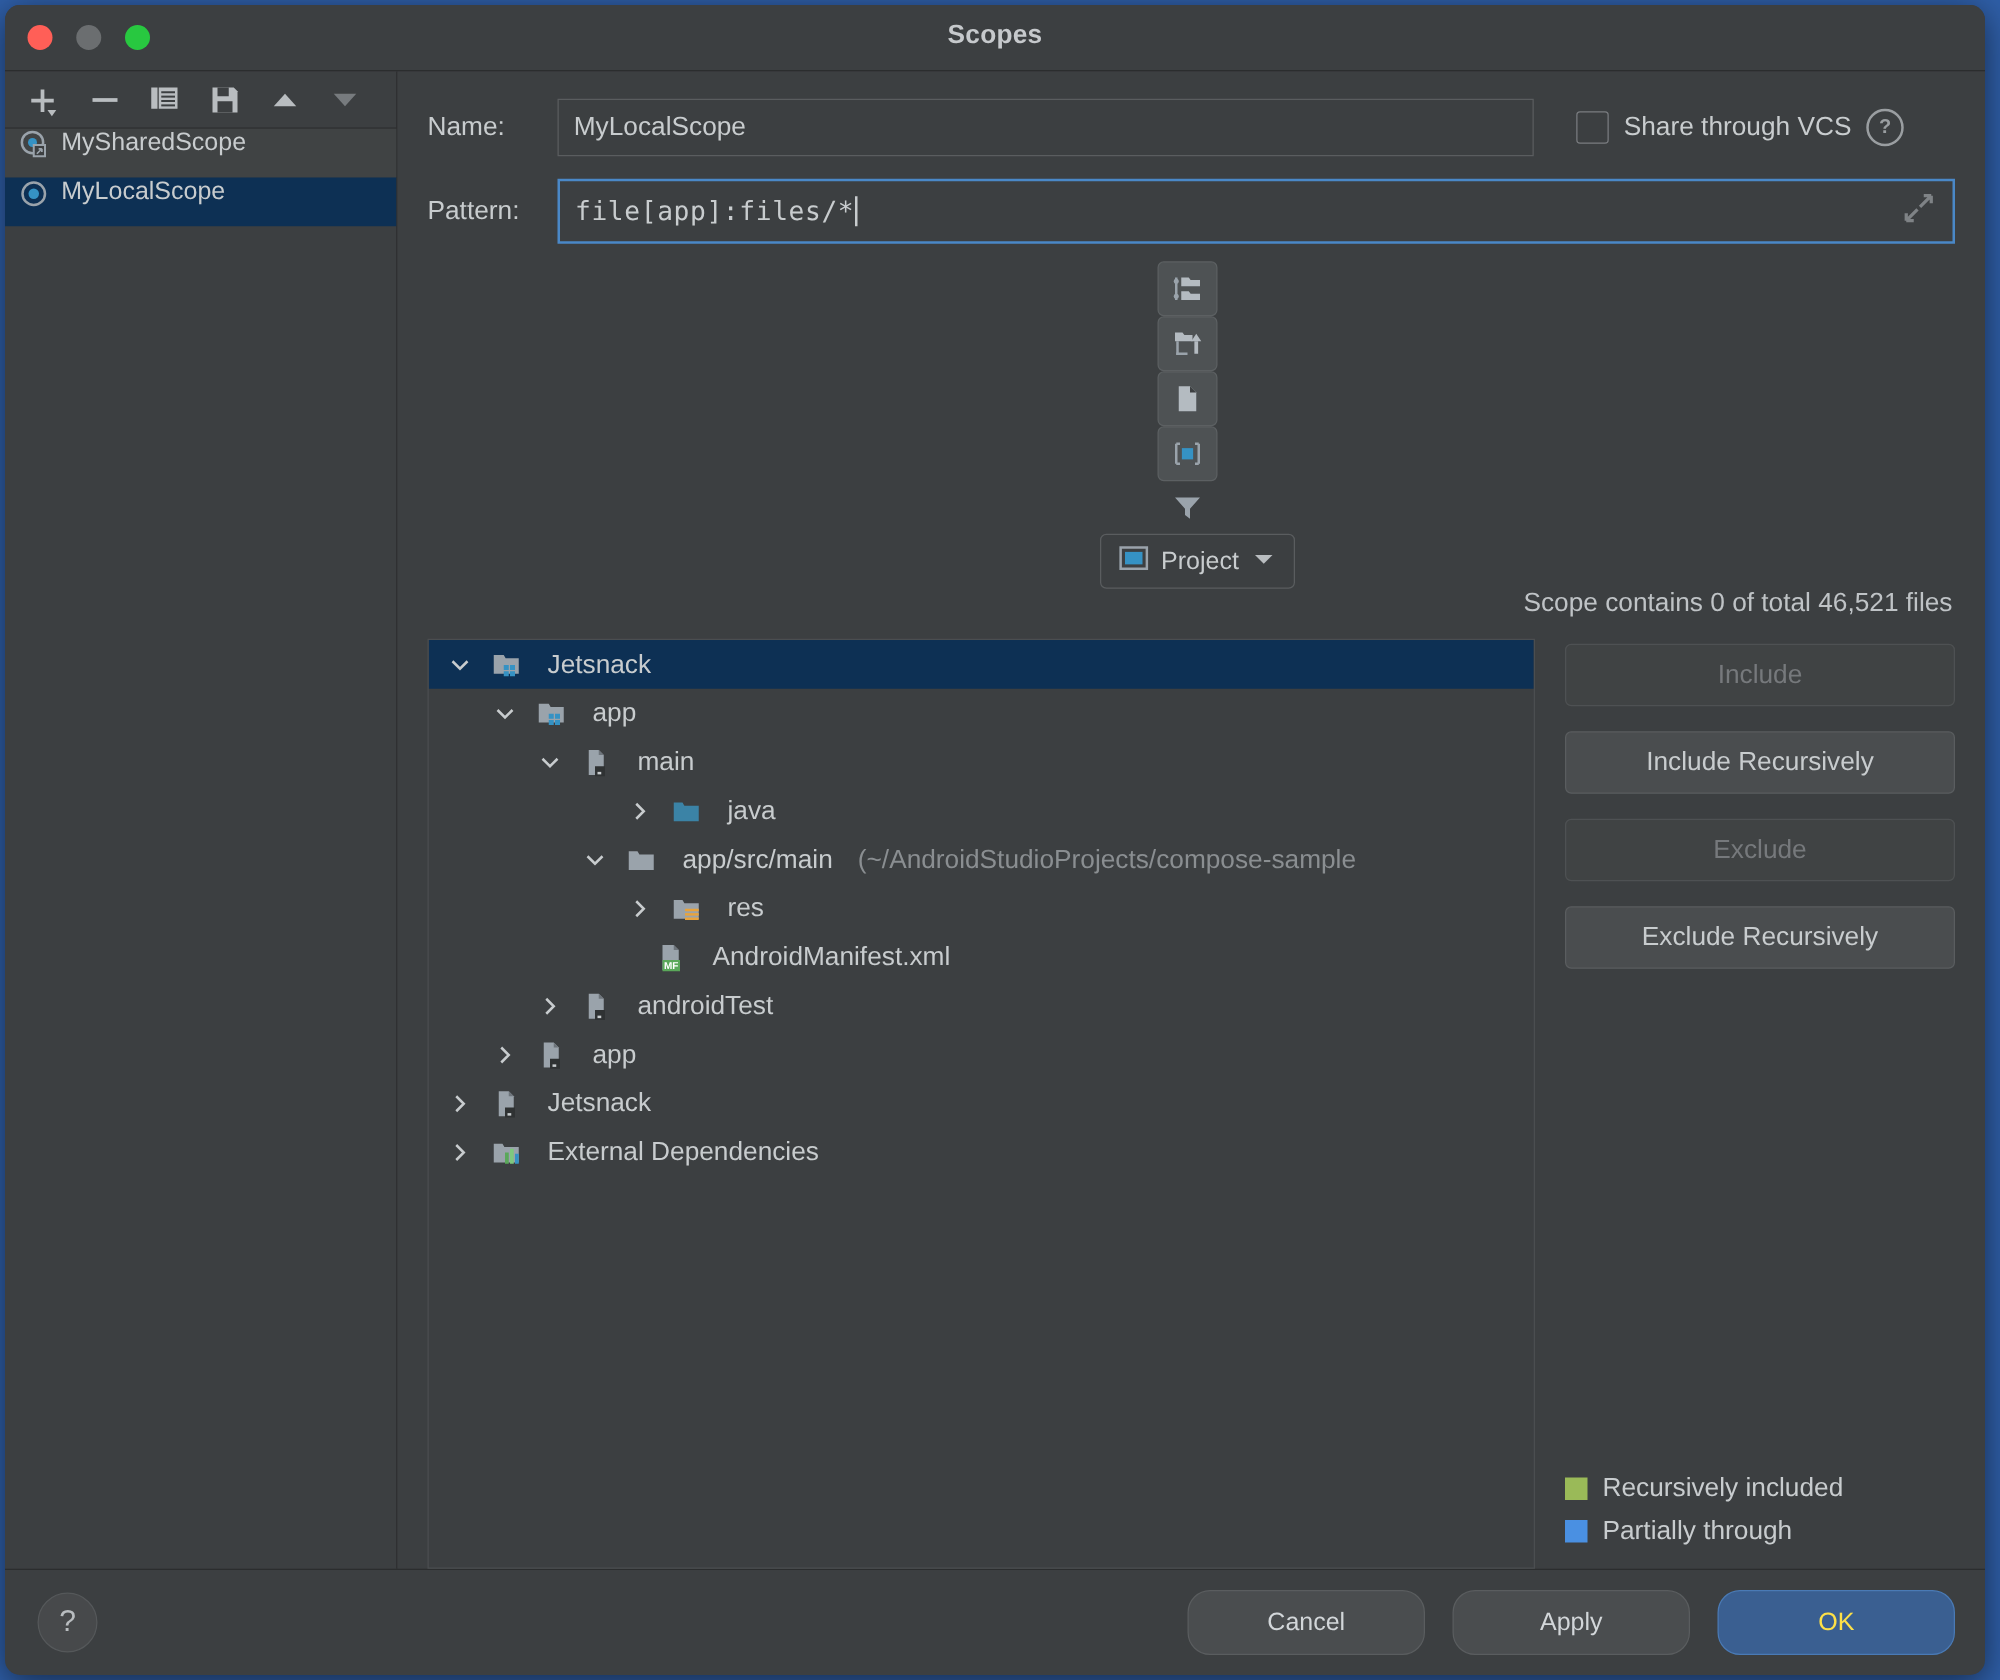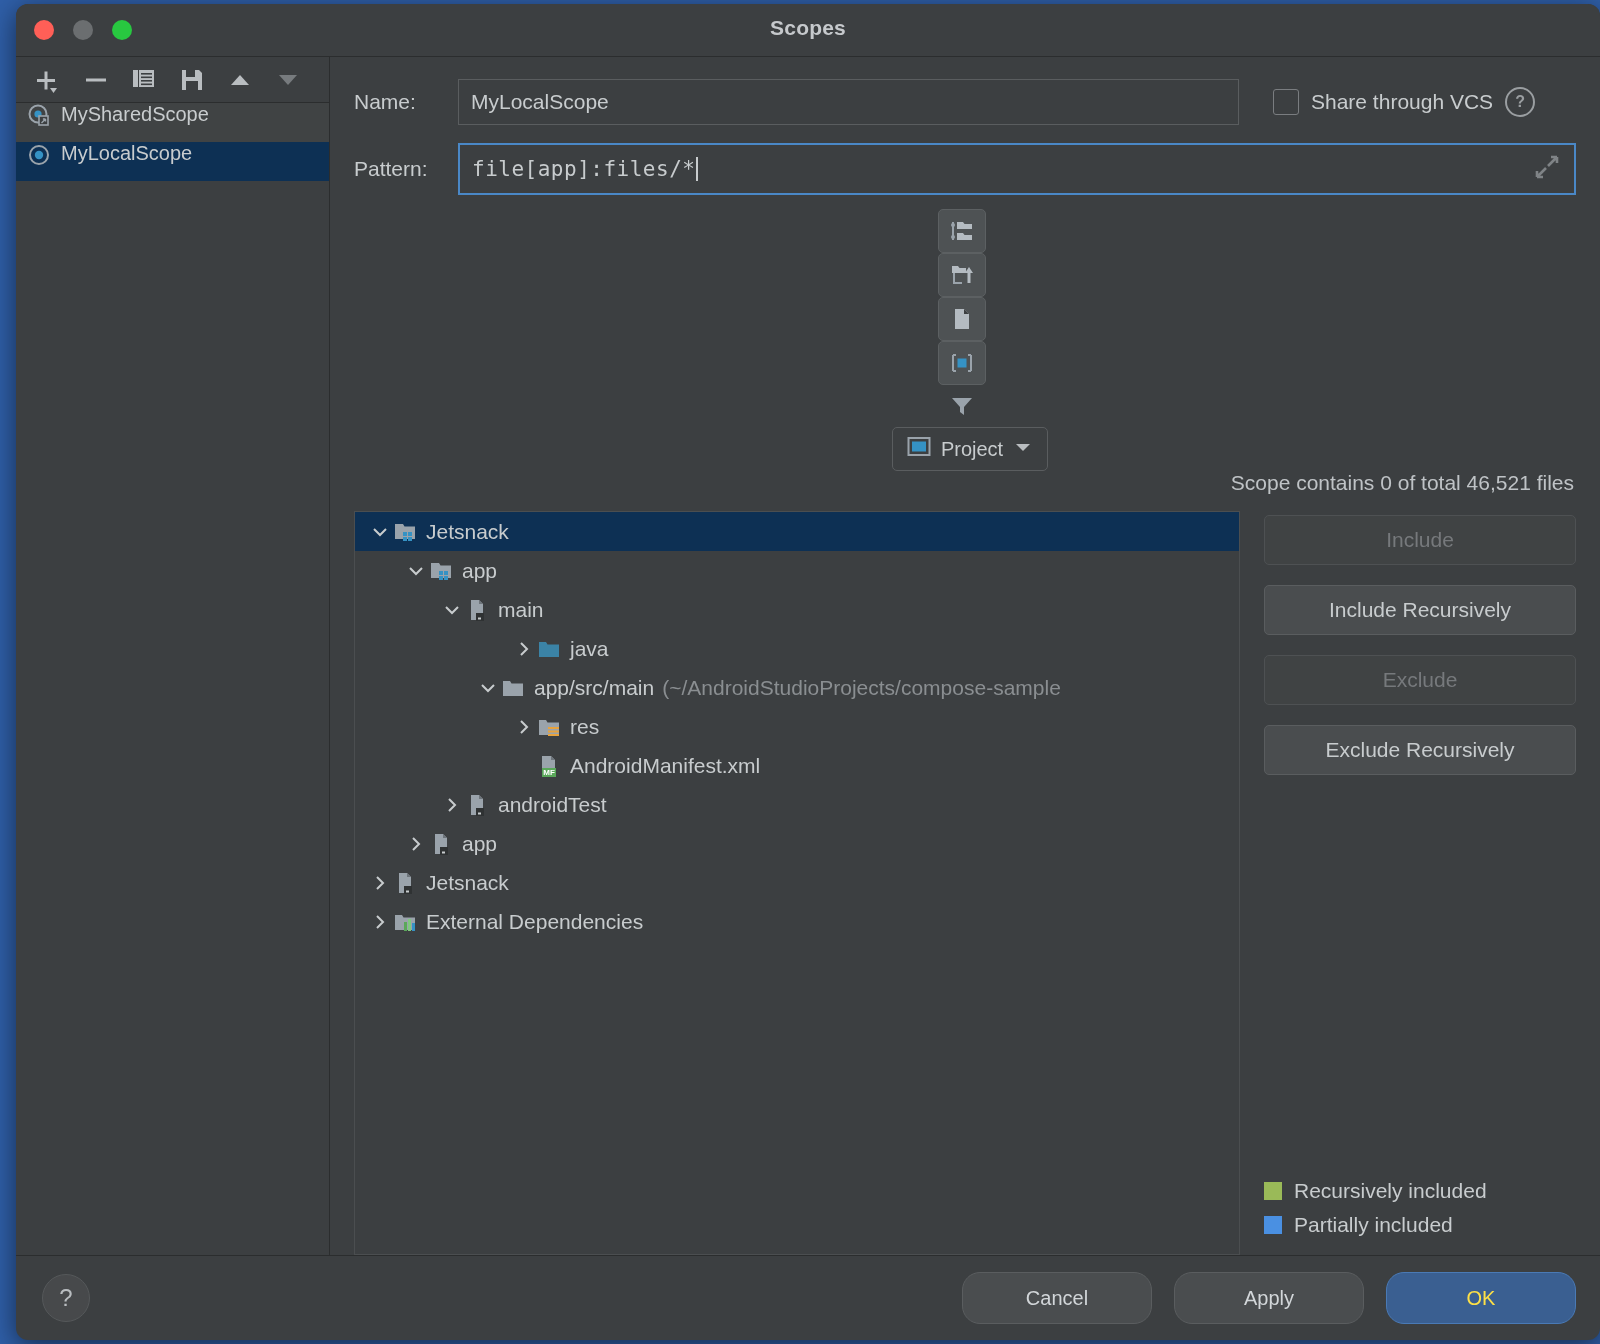--- a/index.html
+++ b/index.html
@@ -4,21 +4,21 @@
 <style>
   html,body{margin:0;padding:0;}
   body{
     width:1600px;height:1344px;
     background:#2f5fa8;
     font-family:"Liberation Sans",sans-serif;
     -webkit-font-smoothing:antialiased;
     overflow:hidden;
   }
   .window{
-    position:absolute;left:16px;top:4px;width:1584px;height:1336px;
+    position:absolute;left:4px;top:4px;width:1584px;height:1336px;
     background:#3c3f41;border-radius:12px;overflow:hidden;
     display:flex;flex-direction:column;
     box-shadow:0 6px 28px rgba(0,0,0,.55);
   }
   
   .titlebar{
     height:52px;flex:0 0 52px;background:#3c3f41;
     position:relative;border-bottom:1px solid #2b2d2e;
   }
   .traffic{position:absolute;left:18px;top:16px;display:flex;gap:19px;}
@@ -105,21 +105,21 @@
     margin-left:auto;font-size:21px;color:#bfc3c6;white-space:nowrap;padding-right:2px;
   }
   
   .mainsplit{flex:1 1 auto;display:flex;min-height:0;padding:16px 24px 0 24px;gap:24px;}
   .treepanel{
     flex:1 1 auto;min-width:0;background:#3c3f41;border:1px solid #4b4e50;
     overflow:hidden;position:relative;
   }
   .treerow{
     height:39px;display:flex;align-items:center;white-space:nowrap;
-    font-size:21px;color:#c8ccce;
+    font-size:21px;color:#c8ccce;gap:12px;
   }
   .treerow.selected{background:#0d3054;}
   .twisty{
     width:26px;flex:0 0 26px;display:flex;align-items:center;justify-content:center;
   }
   .ticon{flex:0 0 auto;display:flex;align-items:center;margin-right:9px;}
   .tlabel{}
   .tdim{color:#8a8e91;margin-left:8px;}
   .sidecol{
     width:312px;flex:0 0 312px;display:flex;flex-direction:column;padding-top:4px;
@@ -519,21 +519,21 @@
           <div class="sbtn disabled">Exclude</div>
           <div class="sbtn">Exclude Recursively</div>
 
           <div class="legend">
             <div class="legendrow">
               <span class="swatch" style="background:#9aba58"></span>
               <span class="legendlabel">Recursively included</span>
             </div>
             <div class="legendrow">
               <span class="swatch" style="background:#4a90e2"></span>
-              <span class="legendlabel">Partially included</span>
+              <span class="legendlabel">Partially through</span>
             </div>
           </div>
         </div>
 
       </div>
     </div>
   </div>
 
   <div class="footer">
     <div class="helpbtn">?</div>

